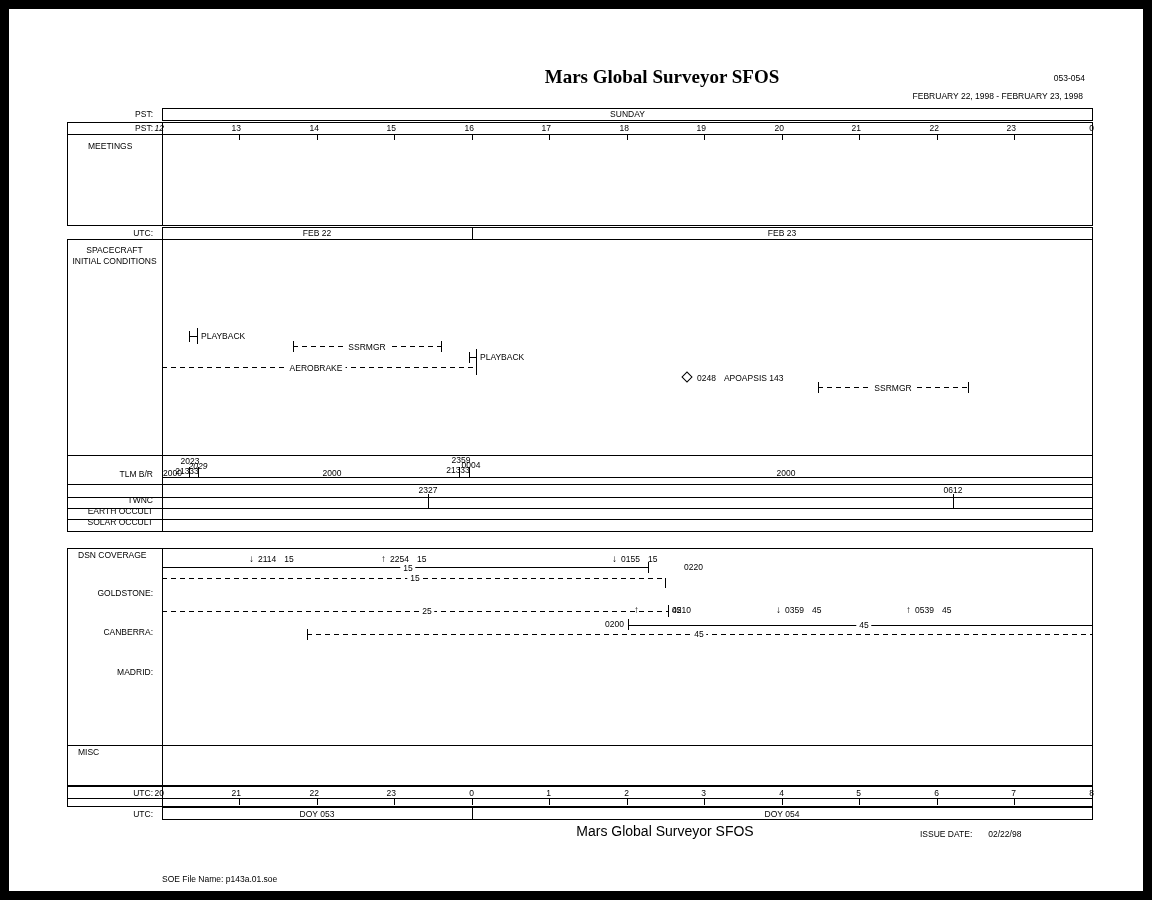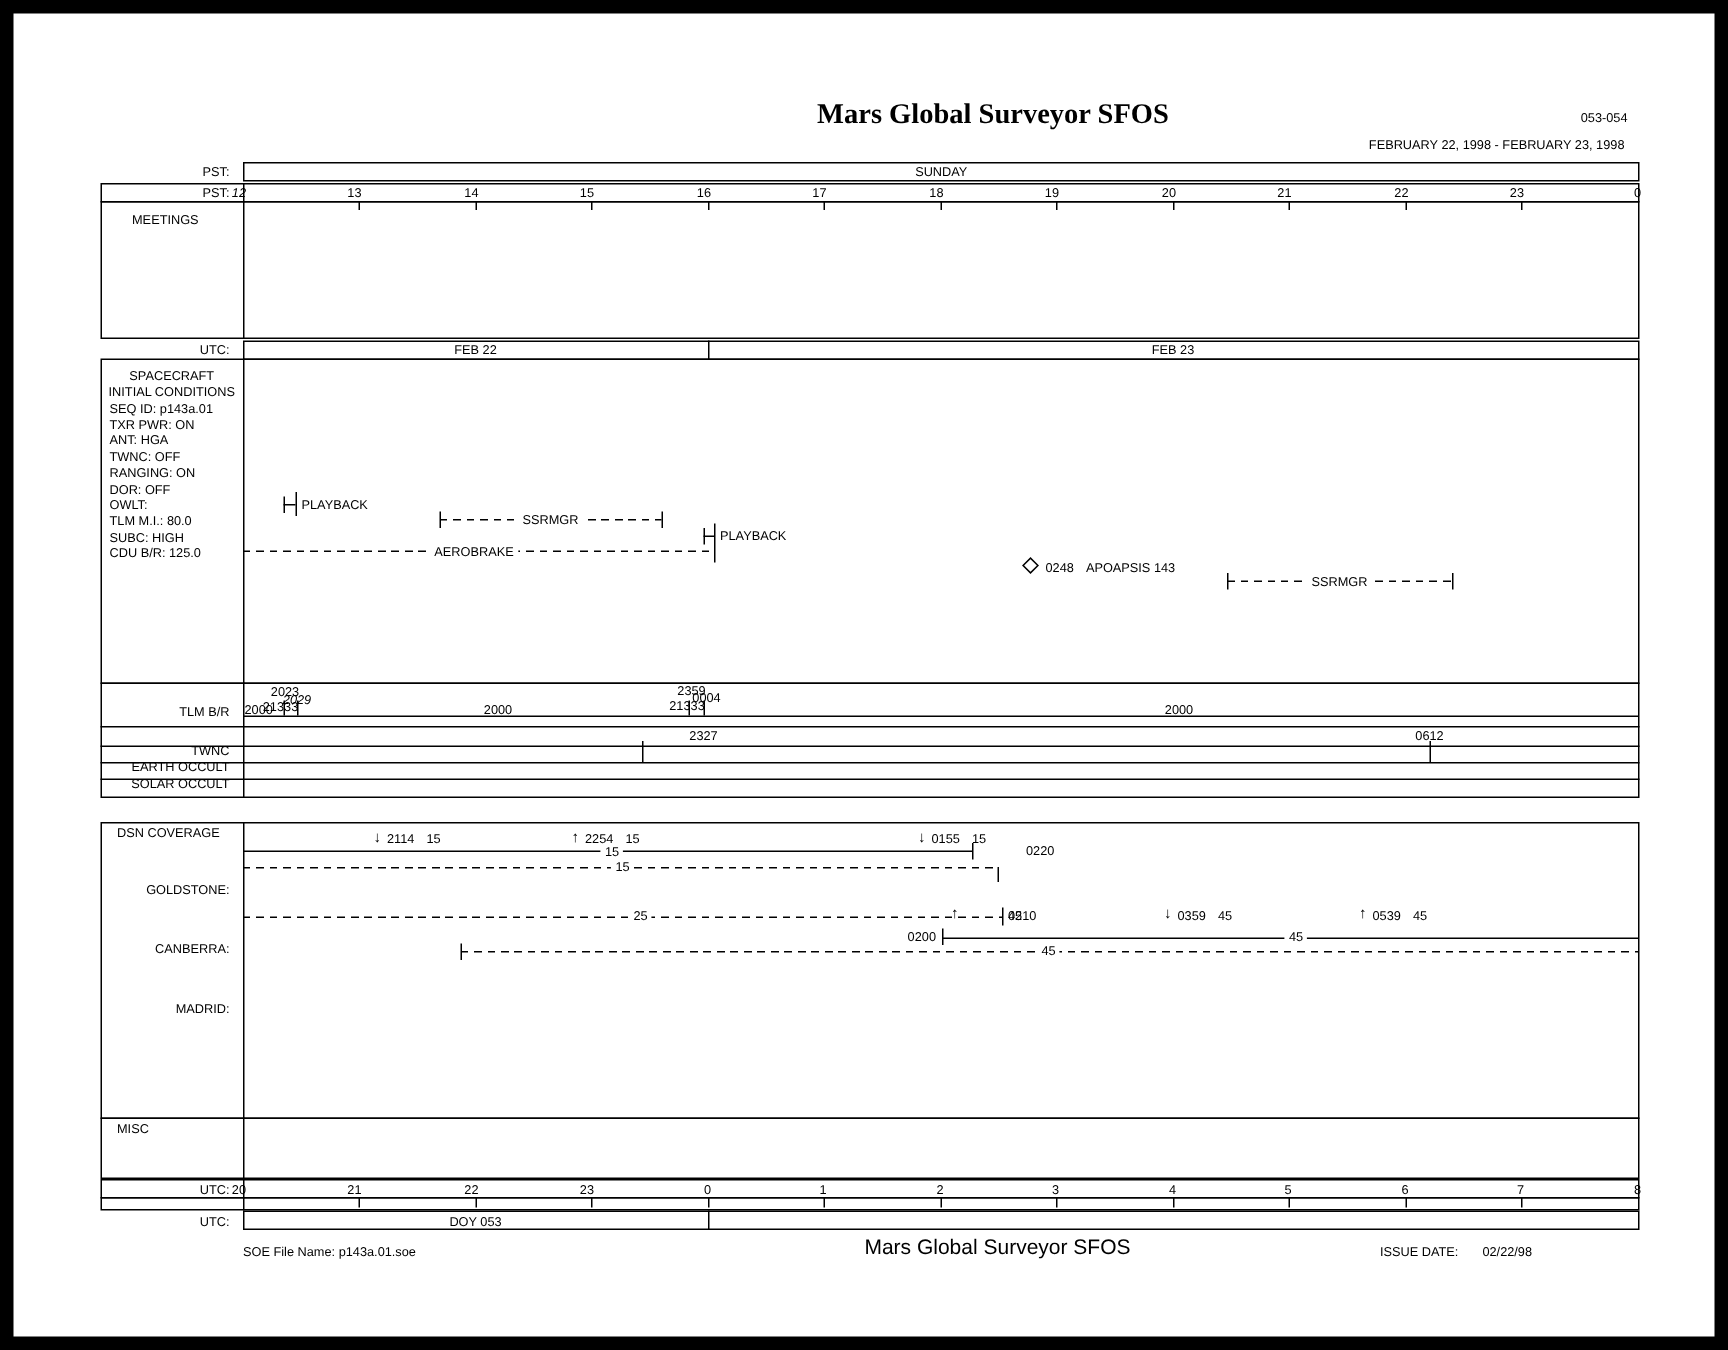--- a/index.html
+++ b/index.html
@@ -72,32 +72,20 @@
   <div class="rl" style="top:229px;">UTC:</div>
   <div class="bx" style="left:162px;top:227px;width:931px;height:13px;"></div>
   <div class="vl" style="left:472px;top:227px;height:13px;"></div>
   <div class="lbl ctr" style="left:162px;top:229px;width:310px;">FEB 22</div>
   <div class="lbl ctr" style="left:472px;top:229px;width:620px;">FEB 23</div>
 
   <div class="bx" style="left:67px;top:239px;width:1026px;height:217px;"></div>
   <div class="vl" style="left:162px;top:239px;height:217px;"></div>
   <div class="lbl ctr" style="left:67px;top:246px;width:95px;">SPACECRAFT</div>
   <div class="lbl ctr" style="left:67px;top:257px;width:95px;">INITIAL CONDITIONS</div>
-  <div class="lbl" style="left:73px;top:267px;line-height:10.7px;">
-    <div>SEQ ID: p143a.01</div>
-    <div>TXR PWR: ON</div>
-    <div>ANT: HGA</div>
-    <div>TWNC: OFF</div>
-    <div>RANGING: ON</div>
-    <div>DOR: OFF</div>
-    <div>OWLT:</div>
-    <div>TLM M.I.: 80.0</div>
-    <div>SUBC: HIGH</div>
-    <div>CDU B/R: 125.0</div>
-  </div>
 
   <div class="hl" style="left:189px;top:336px;width:8px;"></div>
   <div class="vl" style="left:189px;top:331px;height:11px;"></div>
   <div class="vl" style="left:197px;top:328px;height:16px;"></div>
   <div class="lbl" style="left:201px;top:332px;">PLAYBACK</div>
 
   <div class="dl" style="left:293px;top:346px;width:148px;"></div>
   <div class="vl" style="left:293px;top:341px;height:11px;"></div>
   <div class="vl" style="left:441px;top:341px;height:11px;"></div>
   <div class="ol" style="left:367px;top:347px;">SSRMGR</div>
@@ -139,21 +127,21 @@
   <div class="lbl cx" style="left:332px;top:469px;">2000</div>
   <div class="vl" style="left:459px;top:467px;height:10px;"></div>
   <div class="vl" style="left:469px;top:467px;height:10px;"></div>
   <div class="lbl cx" style="left:461px;top:456px;">2359</div>
   <div class="lbl cx" style="left:471px;top:461px;">0004</div>
   <div class="lbl cx" style="left:458px;top:466px;">21333</div>
   <div class="lbl cx" style="left:786px;top:469px;">2000</div>
 
   <div class="rl" style="top:496px;">TWNC</div>
   <div class="vl" style="left:428px;top:494px;height:14px;"></div>
-  <div class="lbl cx" style="left:428px;top:486px;margin-left:41px;">2327</div>
+  <div class="lbl cx" style="left:428px;top:486px;">2327</div>
   <div class="vl" style="left:953px;top:494px;height:14px;"></div>
   <div class="lbl cx" style="left:953px;top:486px;">0612</div>
   <div class="rl" style="top:507px;">EARTH OCCULT</div>
   <div class="rl" style="top:518px;">SOLAR OCCULT</div>
 
   <div class="bx" style="left:67px;top:548px;width:1026px;height:198px;"></div>
   <div class="vl" style="left:162px;top:548px;height:198px;"></div>
   <div class="lbl" style="left:78px;top:551px;">DSN COVERAGE</div>
 
   <div class="evt" style="left:249px;top:554px;">
@@ -245,20 +233,21 @@
   <div class="vl" style="left:704px;top:798px;height:7px;"></div>
   <div class="vl" style="left:782px;top:798px;height:7px;"></div>
   <div class="vl" style="left:859px;top:798px;height:7px;"></div>
   <div class="vl" style="left:937px;top:798px;height:7px;"></div>
   <div class="vl" style="left:1014px;top:798px;height:7px;"></div>
 
   <div class="rl" style="top:810px;">UTC:</div>
   <div class="bx" style="left:162px;top:807px;width:931px;height:13px;"></div>
   <div class="vl" style="left:472px;top:807px;height:13px;"></div>
   <div class="lbl ctr" style="left:162px;top:810px;width:310px;">DOY 053</div>
-
-  <div class="lbl" style="left:162px;top:830px;">SOE File Name: p143a.01.soe</div>
+  <div class="lbl ctr" style="left:472px;top:810px;width:620px;">DOY 054</div>
+
+  <div class="lbl" style="left:162px;top:875px;">SOE File Name: p143a.01.soe</div>
   <div id="ftitle">Mars Global Surveyor SFOS</div>
   <div class="issue">
     <span>ISSUE DATE:</span>
     <span>02/22/98</span>
   </div>
 </div>
 
 </body></html>

